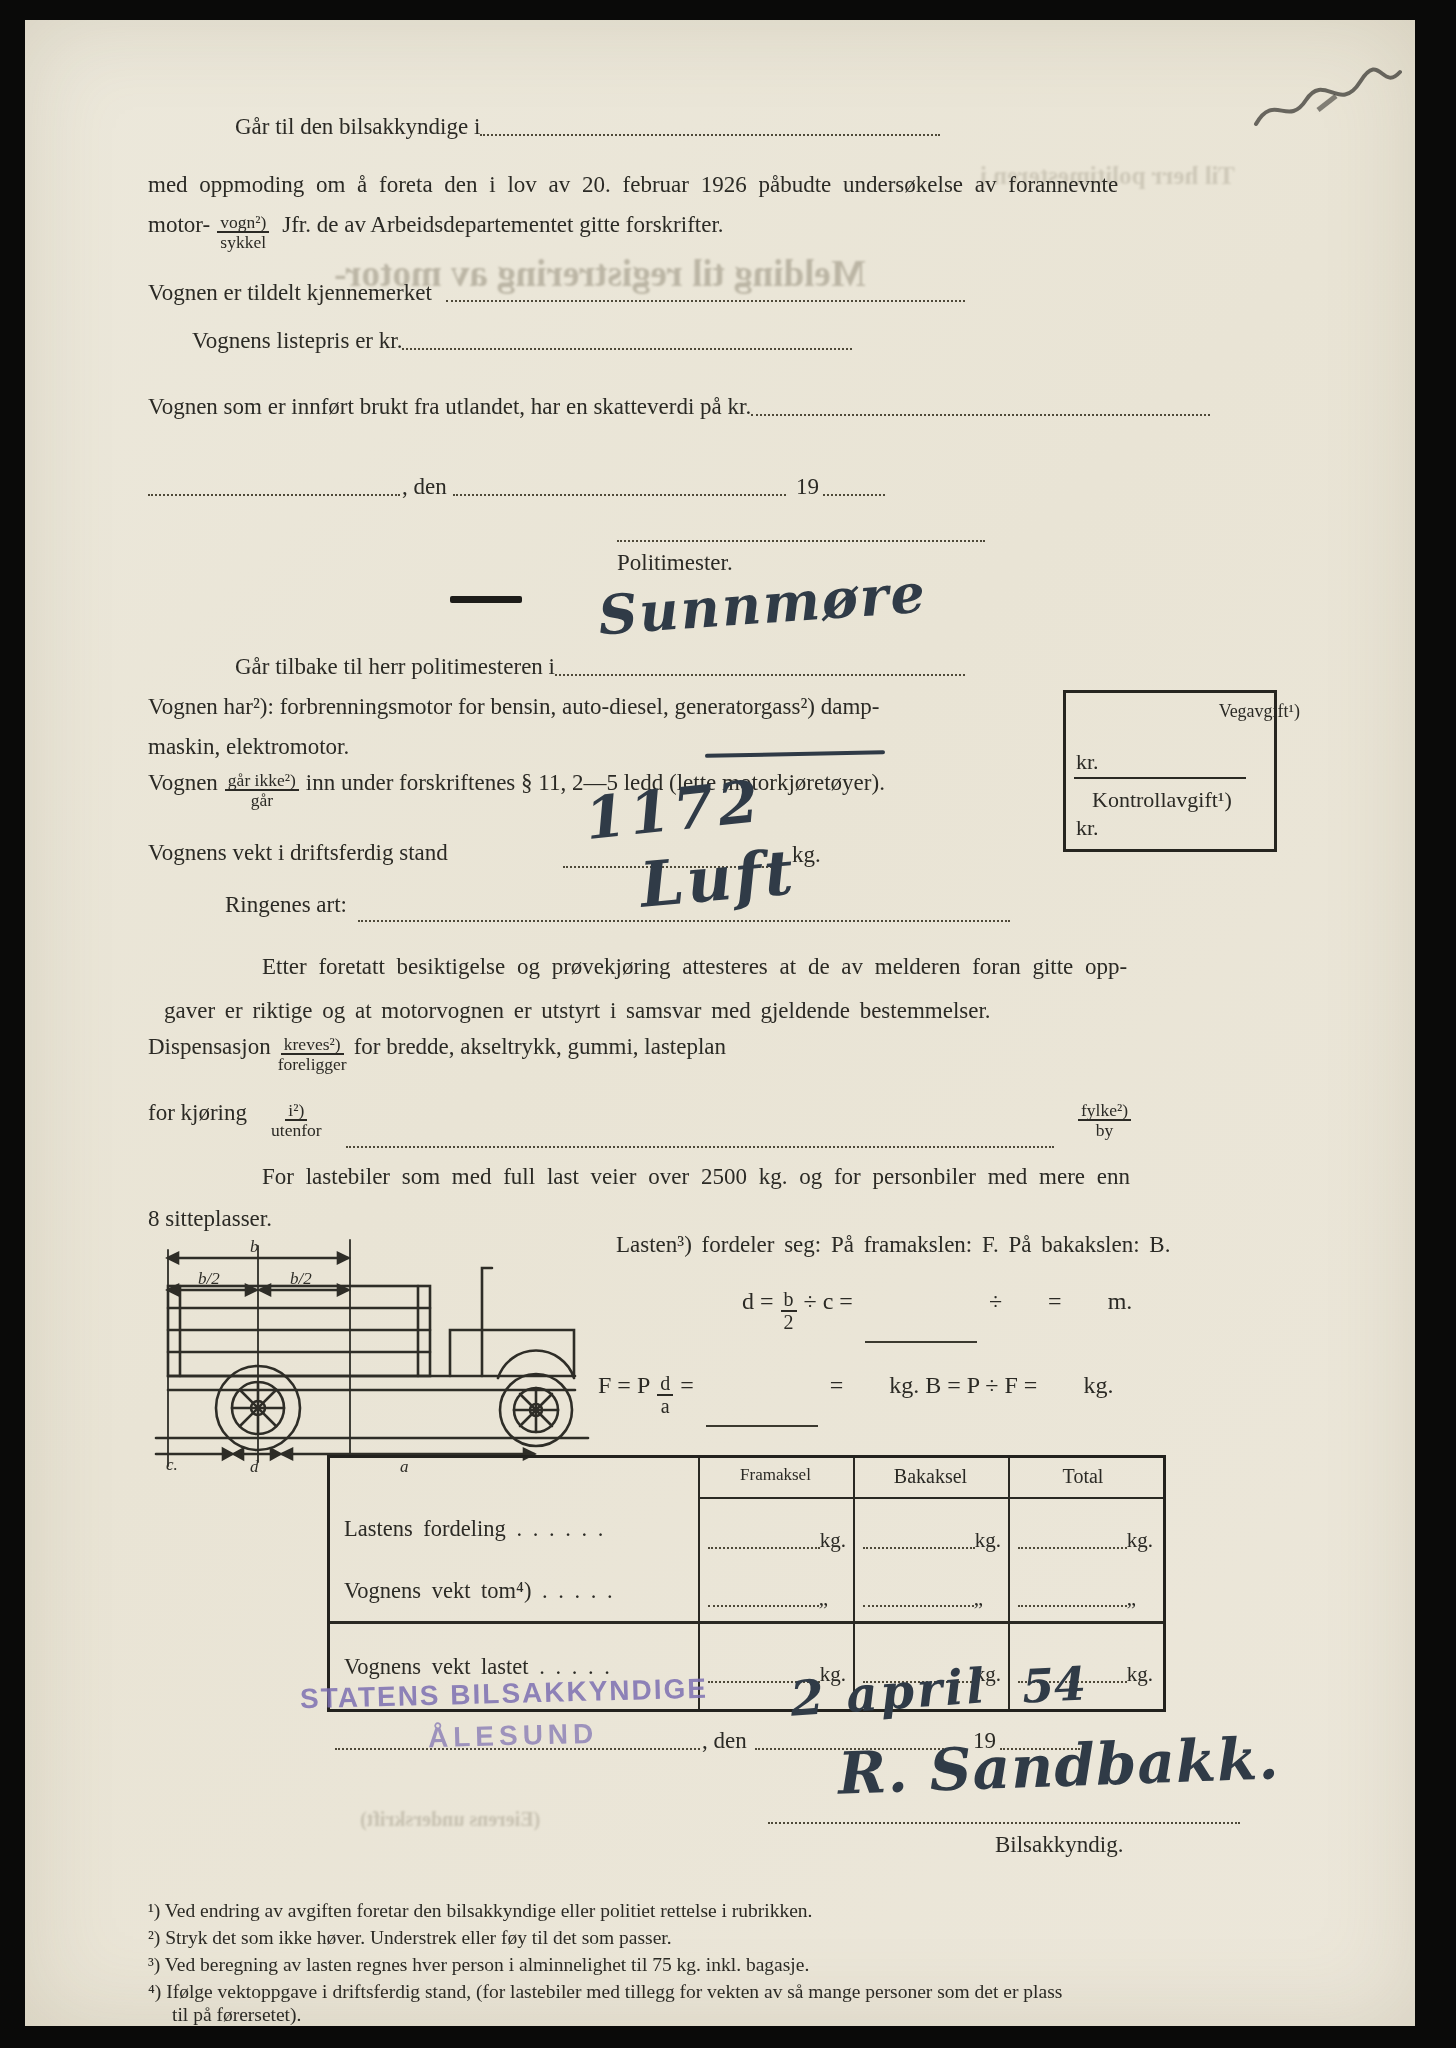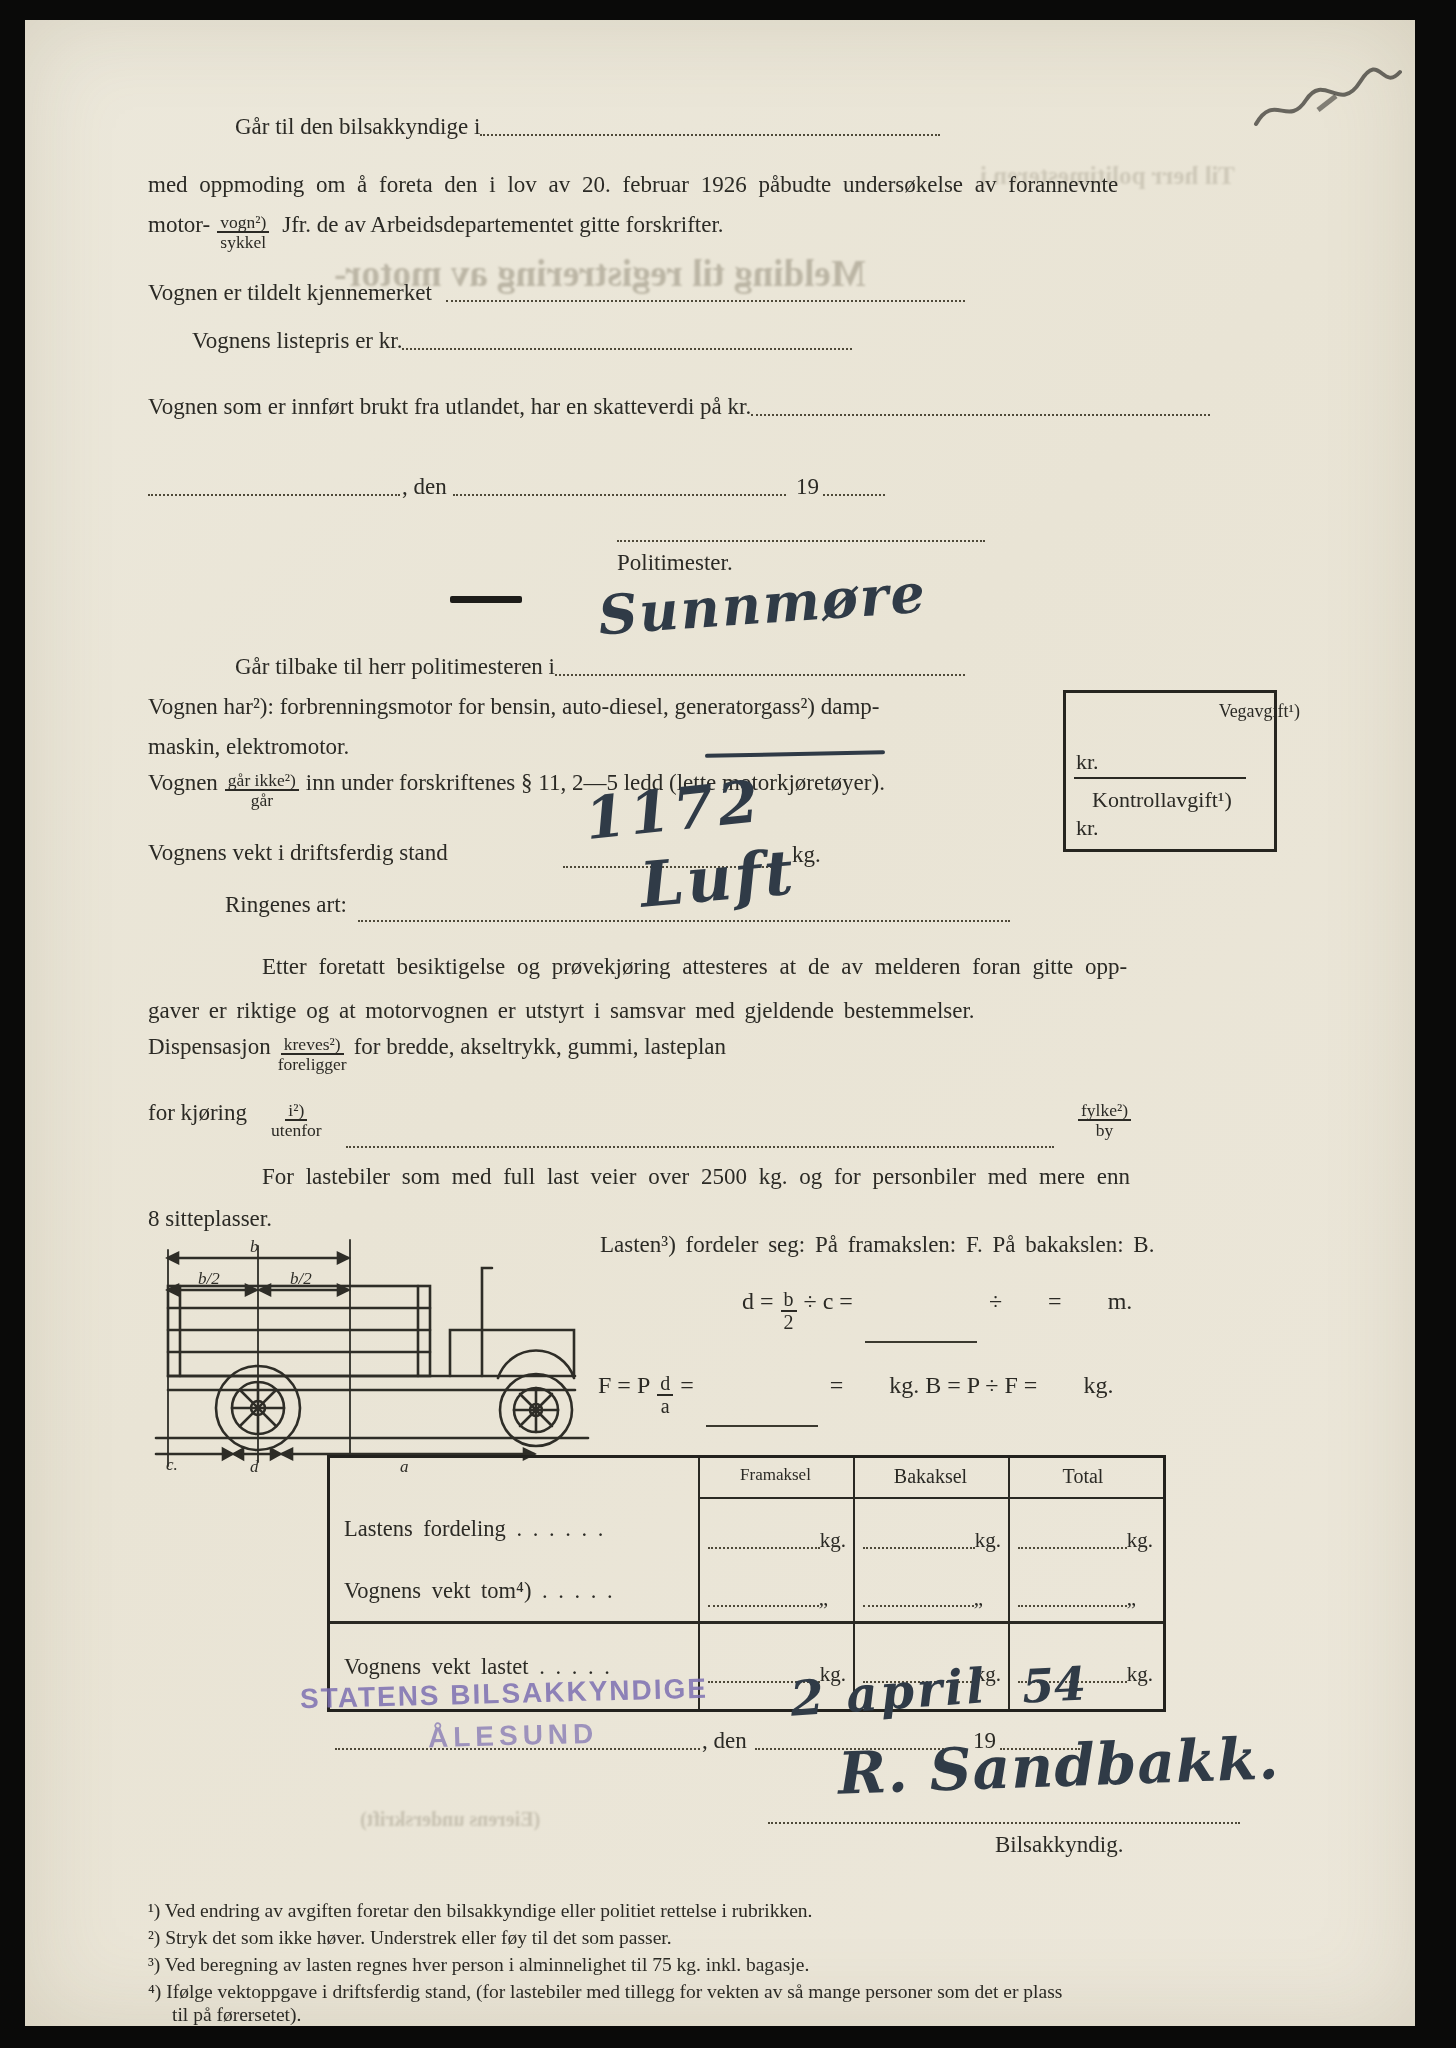--- a/index.html
+++ b/index.html
@@ -7,21 +7,21 @@
          font-family:"Liberation Serif","DejaVu Serif",serif;color:#2b2a25;}
   .paper{position:absolute;left:25px;top:20px;width:1390px;height:2006px;
          background:linear-gradient(135deg,#ece8db 0%,#e9e4d5 45%,#ece7da 100%);
          box-shadow:inset 0 0 90px rgba(120,110,80,.18);}
   .t{position:absolute;white-space:nowrap;font-size:23px;line-height:1.15;}
   .row{position:absolute;display:flex;align-items:flex-end;white-space:nowrap;font-size:23px;}
   .rowc{position:absolute;display:flex;align-items:flex-start;white-space:nowrap;font-size:23px;}
   .dots{flex:1 1 auto;border-bottom:2px dotted #4e4939;margin-bottom:4px;min-width:18px;}
   .dotsw{display:inline-block;border-bottom:2px dotted #4e4939;margin-bottom:4px;}
   .lineabs{position:absolute;border-bottom:2px dotted #4e4939;}
-  .ws4{word-spacing:4px;} .ws6{word-spacing:6px;}
+  .ws4{word-spacing:4px;margin-left:16px;} .ws6{word-spacing:6px;}
   .frac{display:inline-flex;flex-direction:column;align-items:center;line-height:1.05;
         font-size:17.5px;margin:0 7px;position:relative;top:1px;}
   .frac>span:first-child{border-bottom:2px solid #2b2a25;padding:0 3px;}
   .bfrac{font-size:20px;}
   .hand{position:absolute;font-family:"DejaVu Serif",serif;font-style:italic;font-weight:700;
         color:#303b47;white-space:nowrap;}
   .ghost{position:absolute;transform:scaleX(-1);filter:blur(1px);color:#8d8673;white-space:nowrap;
          font-weight:700;}
   .stamp{position:absolute;font-family:"Liberation Sans","DejaVu Sans",sans-serif;font-weight:700;
          color:#7d70b2;white-space:nowrap;}

